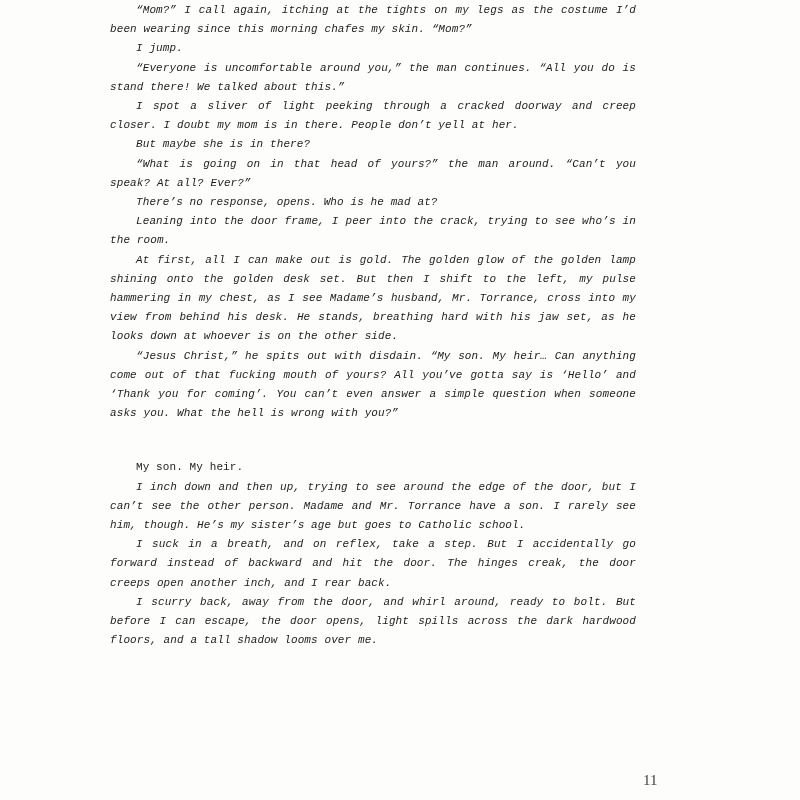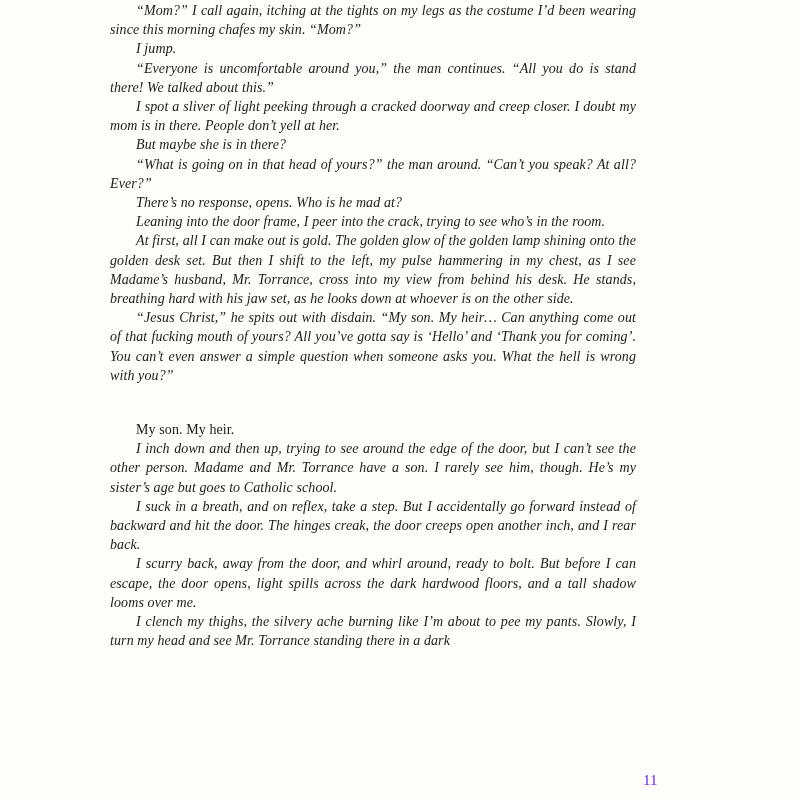--- a/index.html
+++ b/index.html
@@ -17,43 +17,44 @@
   }
   .book-page {
     position: absolute;
     inset: 0;
   }
   .text-block {
     position: absolute;
     left: 110px;
     top: 1px;
     width: 526px;
-    font-size: 14px;
+    font-size: 11px;
     line-height: 19.2px;
     font-style: italic;
     text-align: justify;
     text-justify: inter-word;
     letter-spacing: 0.1px;
+    font-family: Liberation Mono, monospace;
   }
   .text-block p {
     margin: 0;
     padding: 0;
     text-indent: 26px;
   }
   .text-block p.roman {
     font-style: normal;
     margin-top: 35px;
   }
   .page-number {
     position: absolute;
     left: 643px;
     top: 772px;
     font-size: 15px;
     font-style: normal;
-    color: #6d28d9;
+    color: #404040;
   }
 </style>
 </head>
 <body>
 
 <div class="book-page">
   <div class="text-block">
     <p>“Mom?” I call again, itching at the tights on my legs as the costume I’d been wearing since this morning chafes my skin. “Mom?”</p>
     <p>I jump.</p>
     <p>“Everyone is uncomfortable around you,” the man continues. “All you do is stand there! We talked about this.”</p>
@@ -61,16 +62,15 @@
     <p>But maybe she is in there?</p>
     <p>“What is going on in that head of yours?” the man around. “Can’t you speak? At all? Ever?”</p>
     <p>There’s no response, opens. Who is he mad at?</p>
     <p>Leaning into the door frame, I peer into the crack, trying to see who’s in the room.</p>
     <p>At first, all I can make out is gold. The golden glow of the golden lamp shining onto the golden desk set. But then I shift to the left, my pulse hammering in my chest, as I see Madame’s husband, Mr. Torrance, cross into my view from behind his desk. He stands, breathing hard with his jaw set, as he looks down at whoever is on the other side.</p>
     <p>“Jesus Christ,” he spits out with disdain. “My son. My heir… Can anything come out of that fucking mouth of yours? All you’ve gotta say is ‘Hello’ and ‘Thank you for coming’. You can’t even answer a simple question when someone asks you. What the hell is wrong with you?”</p>
     <p class="roman">My son. My heir.</p>
     <p>I inch down and then up, trying to see around the edge of the door, but I can’t see the other person. Madame and Mr. Torrance have a son. I rarely see him, though. He’s my sister’s age but goes to Catholic school.</p>
     <p>I suck in a breath, and on reflex, take a step. But I accidentally go forward instead of backward and hit the door. The hinges creak, the door creeps open another inch, and I rear back.</p>
     <p>I scurry back, away from the door, and whirl around, ready to bolt. But before I can escape, the door opens, light spills across the dark hardwood floors, and a tall shadow looms over me.</p>
-    <p>I clench my thighs, the silvery ache burning like I’m about to pee my pants. Slowly, I turn my head and see Mr. Torrance standing there in a dark</p>
   </div>
   <div class="page-number">11</div>
 </div>
 
 </body></html>

